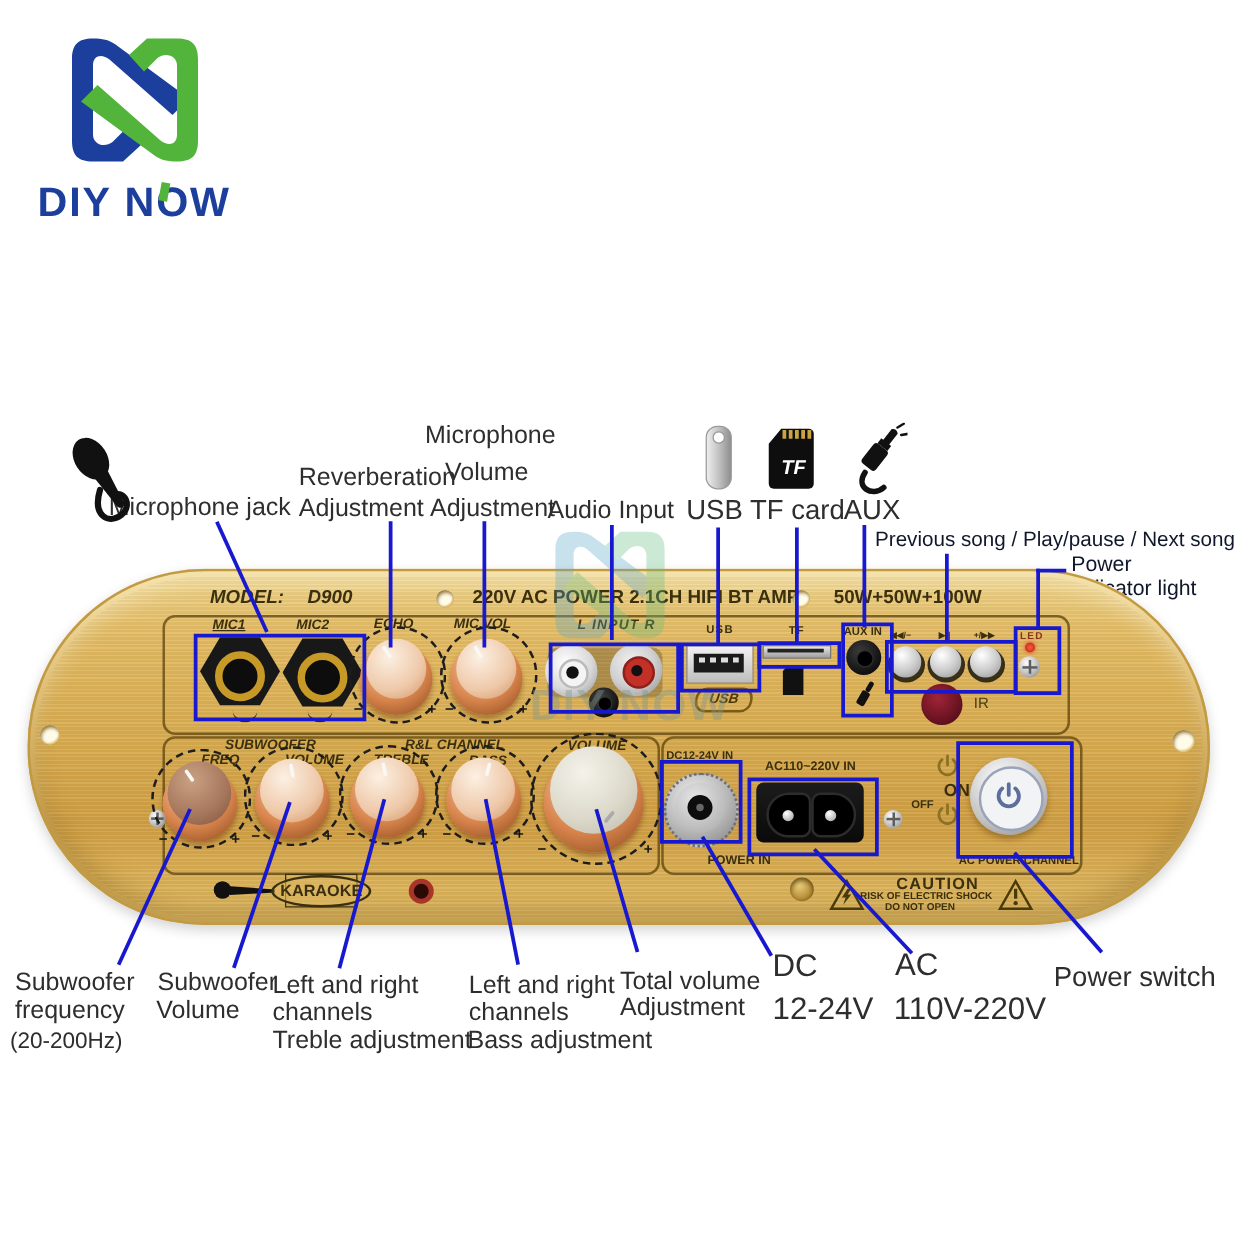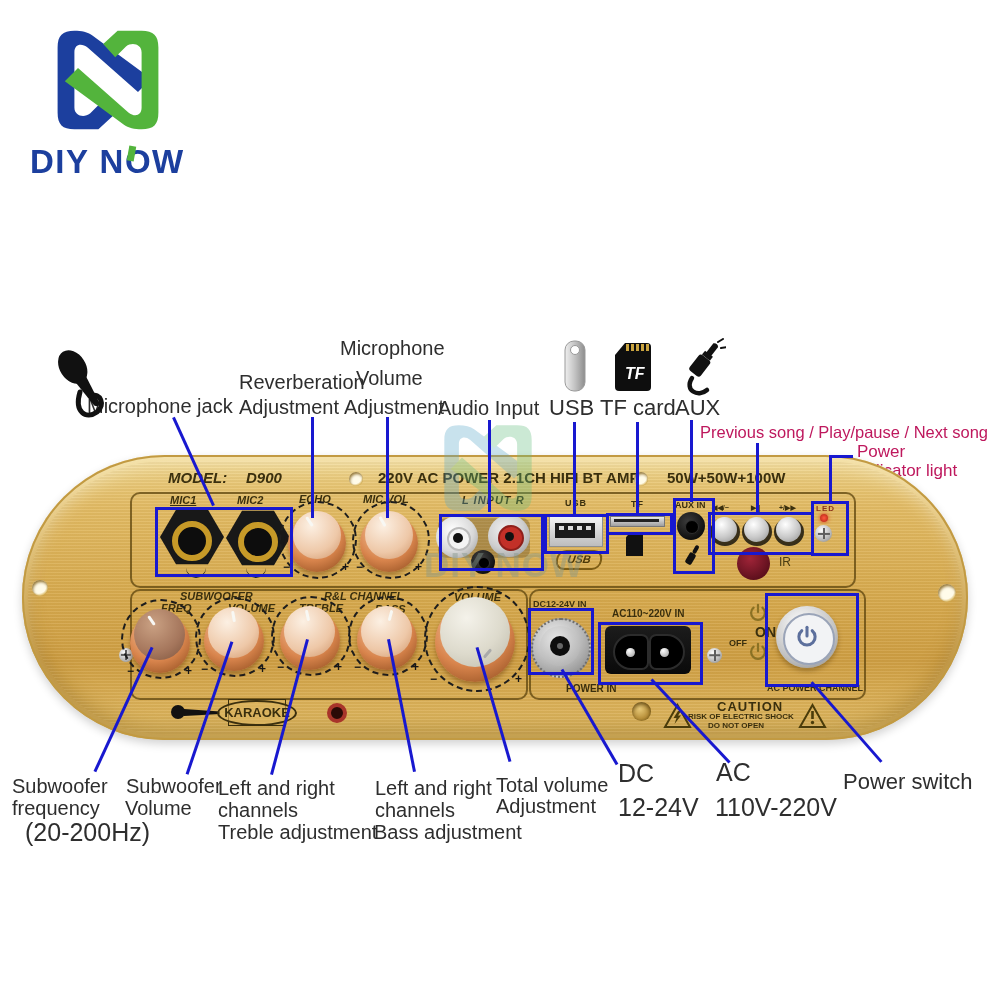--- a/index.html
+++ b/index.html
@@ -1,21 +1,21 @@
 <!DOCTYPE html>
 <html><head>
 <meta charset="utf-8">
 <style>
   html,body{margin:0;padding:0;background:#fff;}
   #stage{position:relative;width:1000px;height:1000px;background:#fff;overflow:hidden;
          font-family:"Liberation Sans",sans-serif;color:#222;}
   .abs{position:absolute;}
   
   .lbl{position:absolute;color:#2e2e2e;font-size:20px;line-height:22px;white-space:nowrap;}
-  .lbl-s{position:absolute;color:#be185d;font-size:16.5px;white-space:nowrap;}
+  .lbl-s{position:absolute;color:#0f172a;font-size:16.5px;white-space:nowrap;}
   
   .bl{position:absolute;width:3px;background:#1818cf;z-index:7;}
   .blh{position:absolute;height:3px;background:#1818cf;z-index:7;}
   .bbox{position:absolute;border:3px solid #1818cf;z-index:7;}
   
   #board{position:absolute;left:22px;top:455px;width:946px;height:285px;border-radius:145px;
     background:linear-gradient(180deg,#f0d68e 0%,#e3bc66 18%,#d9ad52 45%,#cf9f44 72%,#e5c06a 100%);
     box-shadow:inset 0 0 0 2px #c29a42, inset 0 10px 18px rgba(255,250,220,.55),
                inset 0 -12px 20px rgba(110,75,10,.35), 0 4px 10px rgba(0,0,0,.18);z-index:1;}
   #board .texture{position:absolute;inset:6px;border-radius:140px;
@@ -360,21 +360,21 @@
   <div class="bl" style="left:208px;top:638px;height:140px;transform:rotate(18.7deg);"></div>
   <div class="bl" style="left:288px;top:637px;height:140px;transform:rotate(14.9deg);"></div>
   <div class="bl" style="left:400px;top:638px;height:135px;transform:rotate(-11.1deg);"></div>
   <div class="bl" style="left:492px;top:645px;height:119px;transform:rotate(-16.1deg);"></div>
   <div class="bl" style="left:588px;top:662px;height:110px;transform:rotate(-30.1deg);"></div>
   <div class="bl" style="left:689px;top:664px;height:114px;transform:rotate(-43.2deg);"></div>
   <div class="bl" style="left:845px;top:669px;height:106px;transform:rotate(-41.2deg);"></div>
 
   <div class="lbl" style="left:12px;top:775px;">Subwoofer</div>
   <div class="lbl" style="left:12px;top:797px;">frequency</div>
-  <div class="lbl" style="left:8px;top:818px;font-size:25px;line-height:28px;margin-left:17px;">(20-200Hz)</div>
+  <div class="lbl" style="left:8px;top:818px;font-size:18px;line-height:28px;">(20-200Hz)</div>
   <div class="lbl" style="left:126px;top:775px;">Subwoofer</div>
   <div class="lbl" style="left:125px;top:797px;">Volume</div>
   <div class="lbl" style="left:218px;top:777px;">Left and right</div>
   <div class="lbl" style="left:218px;top:799px;">channels</div>
   <div class="lbl" style="left:218px;top:821px;">Treble adjustment</div>
   <div class="lbl" style="left:375px;top:777px;">Left and right</div>
   <div class="lbl" style="left:375px;top:799px;">channels</div>
   <div class="lbl" style="left:374px;top:821px;">Bass adjustment</div>
   <div class="lbl" style="left:496px;top:774px;">Total volume</div>
   <div class="lbl" style="left:496px;top:795px;">Adjustment</div>

